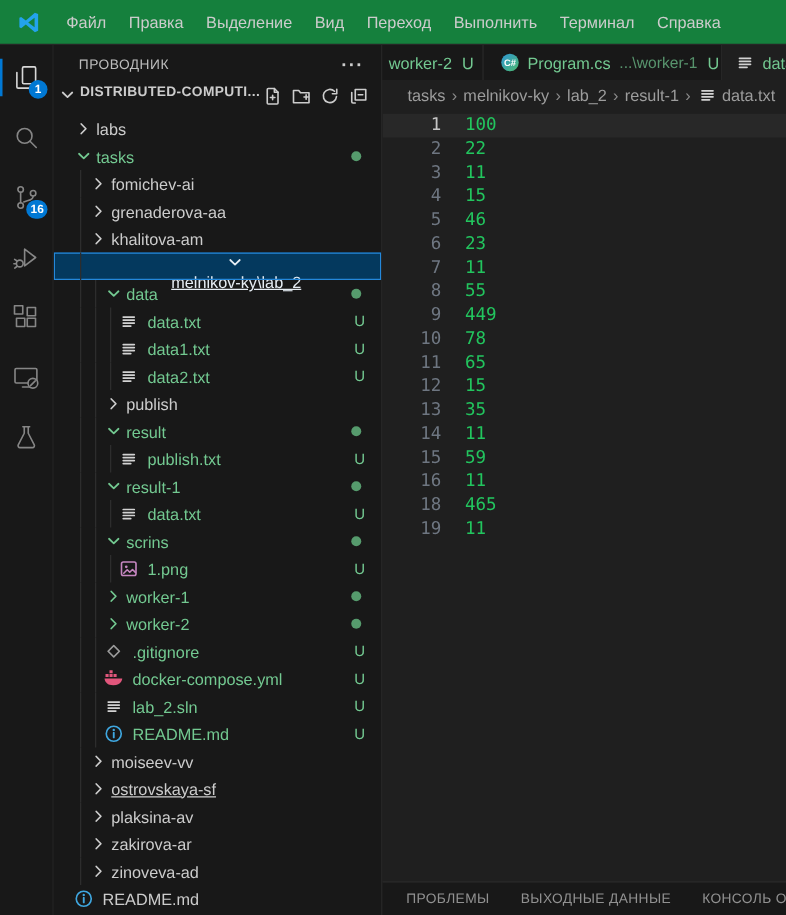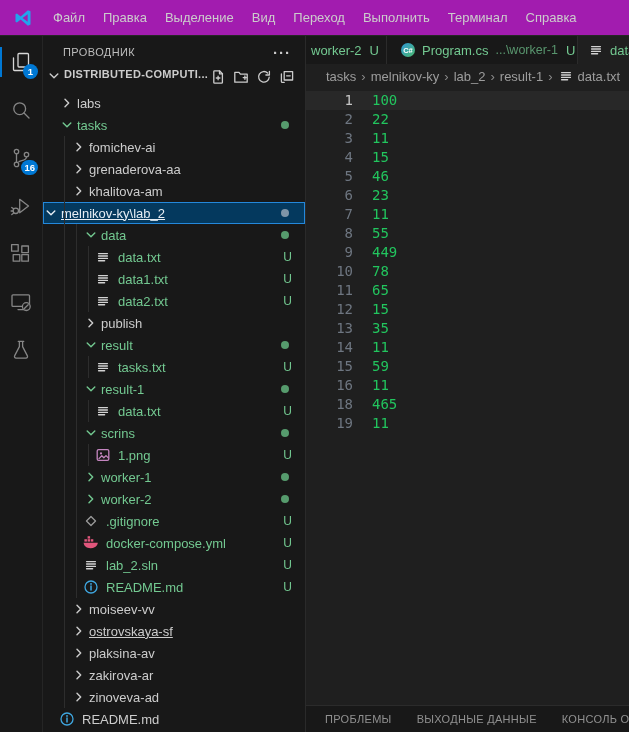--- a/index.html
+++ b/index.html
@@ -2,21 +2,21 @@
 <html><head>
 <meta charset="utf-8">
 <style>
   html,body { margin:0; padding:0; background:#1f1f1f; }
   body { width:629px; height:732px; overflow:hidden; font-family:"Liberation Sans",sans-serif; }
   * { box-sizing:border-box; user-select:none; }
 
   .app { width:629px; height:732px; display:flex; flex-direction:column; background:#1f1f1f; }
 
   
-  .titlebar { flex:0 0 36px; height:36px; background:#a21caf; border-bottom:1px solid #262626; display:flex; align-items:center; }
+  .titlebar { flex:0 0 36px; height:36px; background:#15803d; border-bottom:1px solid #262626; display:flex; align-items:center; }
   .logo { width:20px; height:20px; margin:0 11px 0 13px; display:flex; }
   .menu-item { padding:0 9px; font-size:13px; color:#cccccc; line-height:34px; white-space:nowrap; }
 
   .main { flex:1; display:flex; min-height:0; }
 
   
   .activitybar { flex:0 0 42px; background:#181818; border-right:1px solid #252525; display:flex; flex-direction:column; align-items:center; padding-top:2px; }
   .activity-item { width:42px; height:48px; display:flex; align-items:center; justify-content:center; color:#868686; position:relative; cursor:pointer; }
   .activity-item.active { color:#d7d7d7; }
   .activity-item.active::before { content:''; position:absolute; left:0; top:9px; bottom:9px; width:2px; background:#0078d4; }
@@ -247,21 +247,21 @@
           </div>
           <div class="tree-row" style="padding-left: 28px;">
             <span class="guide" style="left: 21px;"></span>
             <span class="twisty">
               <svg width="16" height="16" viewBox="0 0 16 16" fill="none" stroke="currentColor" stroke-width="1.3" stroke-linecap="round" stroke-linejoin="round">
                 <path d="M6 4.2L9.7 8 6 11.8" stroke-width="1.4"></path>
               </svg>
             </span>
             <span class="tlabel">khalitova-am</span>
           </div>
-          <div class="tree-row selected" style="">
+          <div class="tree-row selected" style="padding-left: 28px; flex-direction: column;">
             <span class="guide" style="left: 21px;"></span>
             <span class="twisty">
               <svg width="16" height="16" viewBox="0 0 16 16" fill="none" stroke="currentColor" stroke-width="1.3" stroke-linecap="round" stroke-linejoin="round">
                 <path d="M4.2 6l3.8 3.7L11.8 6" stroke-width="1.4"></path>
               </svg>
             </span>
             <span class="tlabel">melnikov-ky\lab_2</span>
             <span class="badge-dot gray"></span>
           </div>
           <div class="tree-row green" style="padding-left: 40px;">
@@ -342,21 +342,21 @@
             <span class="guide" style="left: 21px;"></span>
             <span class="guide" style="left: 33px;"></span>
             <span class="guide" style="left: 45px;"></span>
             <span class="ficon">
               <svg width="16" height="16" viewBox="0 0 16 16" fill="none" stroke="currentColor" stroke-width="1.3" stroke-linecap="round" stroke-linejoin="round">
                 <g stroke="#d2d2d2" stroke-width="1.4">
                   <path d="M3.6 4.6h8.8M3.6 7h8.8M3.6 9.4h8.8M3.6 11.8h6"></path>
                 </g>
               </svg>
             </span>
-            <span class="tlabel">tasks.txt</span>
+            <span class="tlabel">publish.txt</span>
             <span class="badge-u">U</span>
           </div>
           <div class="tree-row green" style="padding-left: 40px;">
             <span class="guide" style="left: 21px;"></span>
             <span class="guide" style="left: 33px;"></span>
             <span class="twisty">
               <svg width="16" height="16" viewBox="0 0 16 16" fill="none" stroke="currentColor" stroke-width="1.3" stroke-linecap="round" stroke-linejoin="round">
                 <path d="M4.2 6l3.8 3.7L11.8 6" stroke-width="1.4"></path>
               </svg>
             </span>

